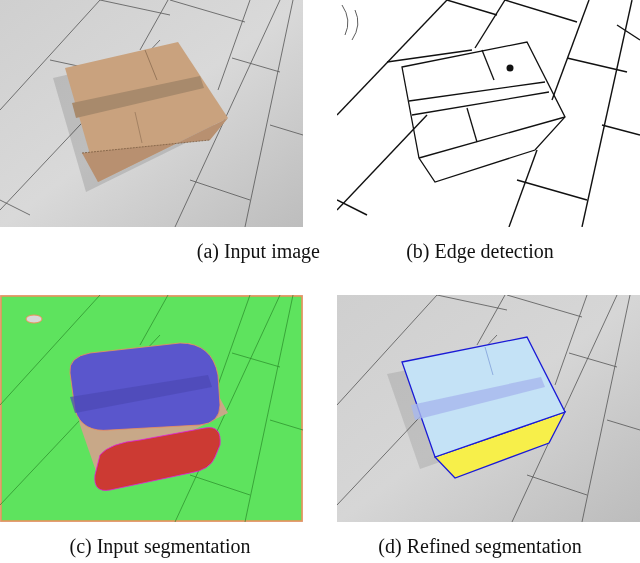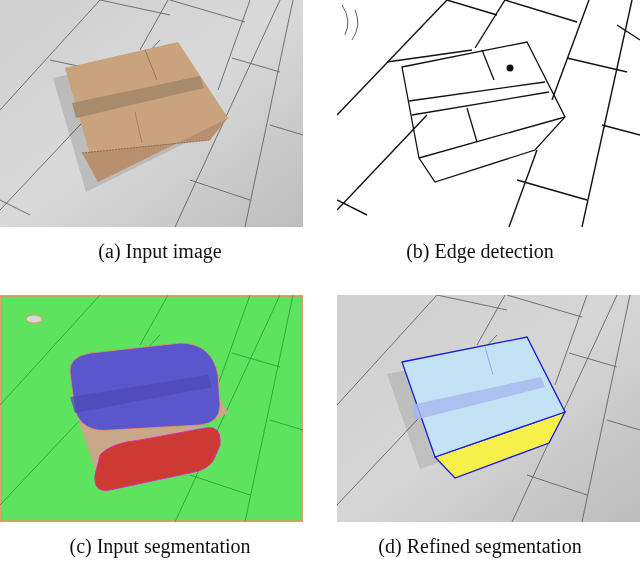--- a/index.html
+++ b/index.html
@@ -2,21 +2,21 @@
 <html><head>
 <meta charset="utf-8">
 <style>
   html,body{margin:0;padding:0;background:#fff;}
   body{width:640px;height:563px;position:relative;overflow:hidden;font-family:"Liberation Serif","DejaVu Serif",serif;}
   .panel{position:absolute;width:303px;height:227px;overflow:hidden;}
   .panel svg{display:block;width:303px;height:227px;}
   .cap{position:absolute;width:320px;text-align:center;font-size:20px;color:#111;}
   #pa{left:0;top:0;} #pb{left:337px;top:0;}
   #pc{left:0;top:295px;} #pd{left:337px;top:295px;}
-  #ca{left:0;top:240px;} #cb{left:320px;top:240px;font-family:Liberation Serif, serif;}
+  #ca{left:0;top:240px;text-align:right;} #cb{left:320px;top:240px;font-family:Liberation Serif, serif;}
   #cc{left:0;top:535px;} #cd{left:320px;top:535px;}
 </style>
 </head>
 <body>
 
 <div class="panel" id="pa">
   <svg viewBox="0 0 303 227">
     <defs>
       <linearGradient id="flA" x1="0" y1="0" x2="1" y2="1">
         <stop offset="0" stop-color="#cfcfcf"></stop>

